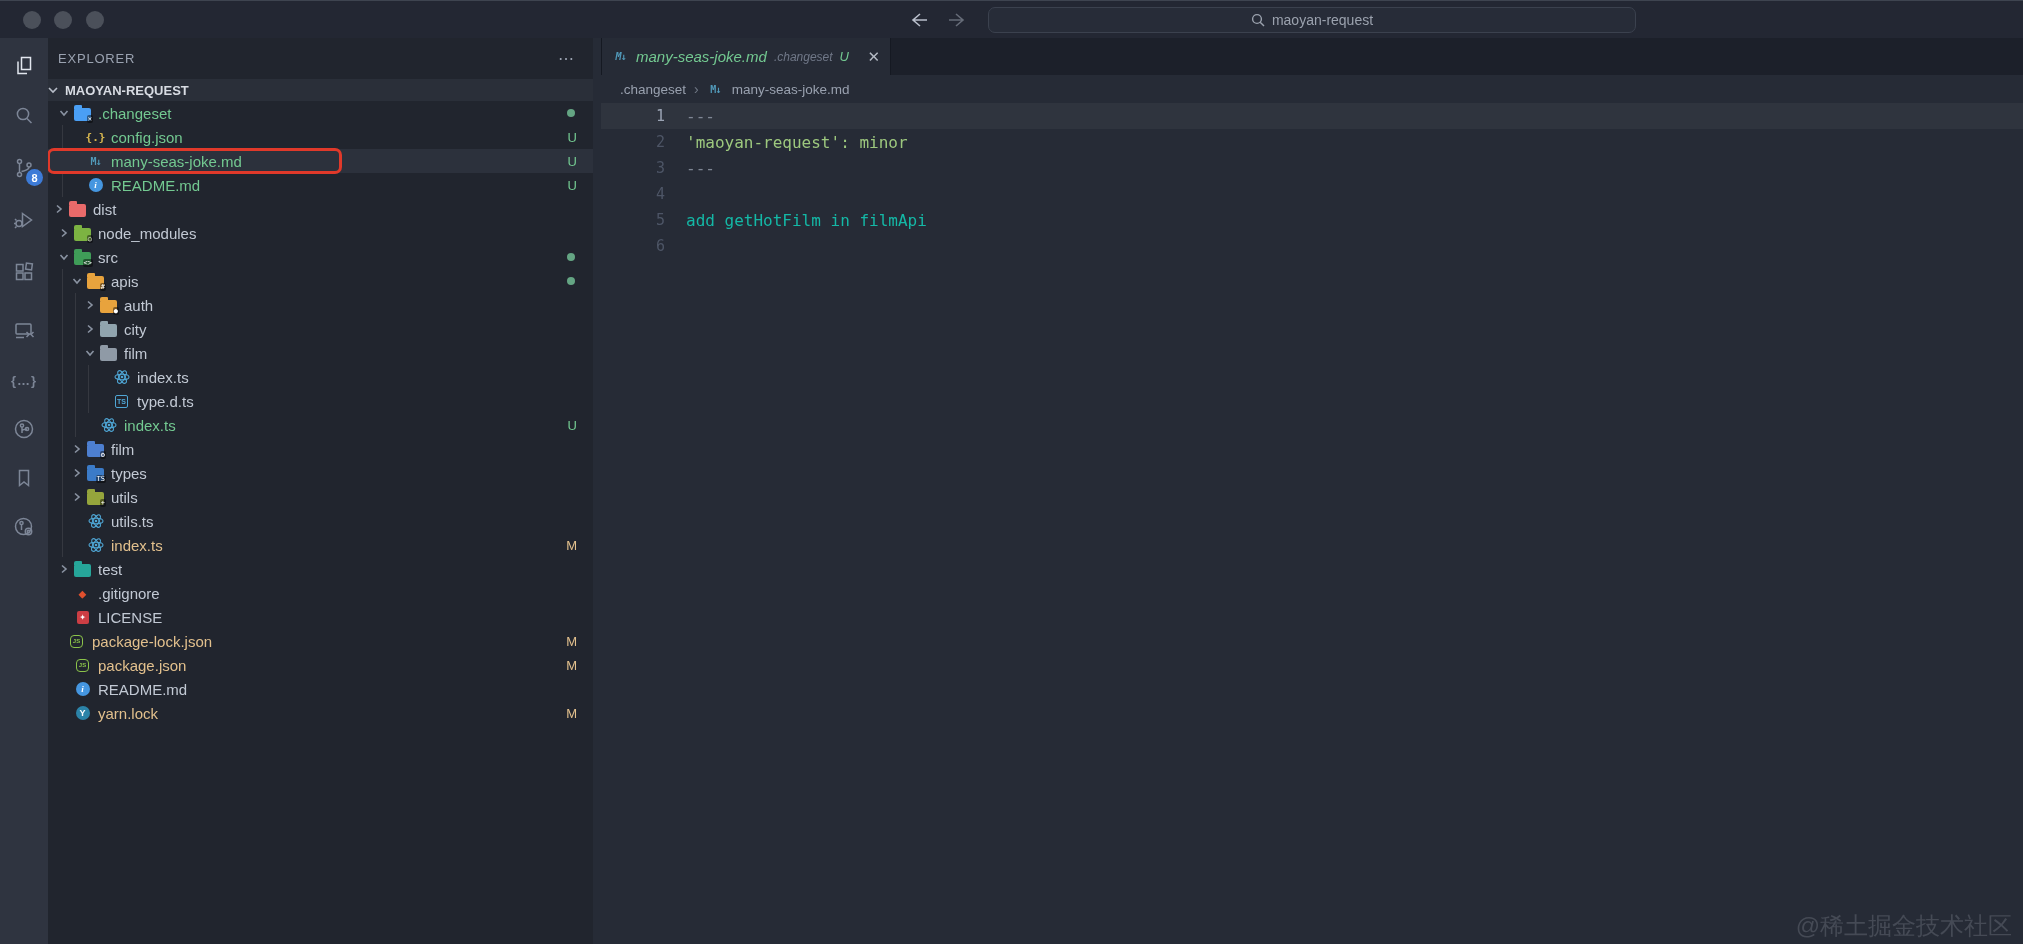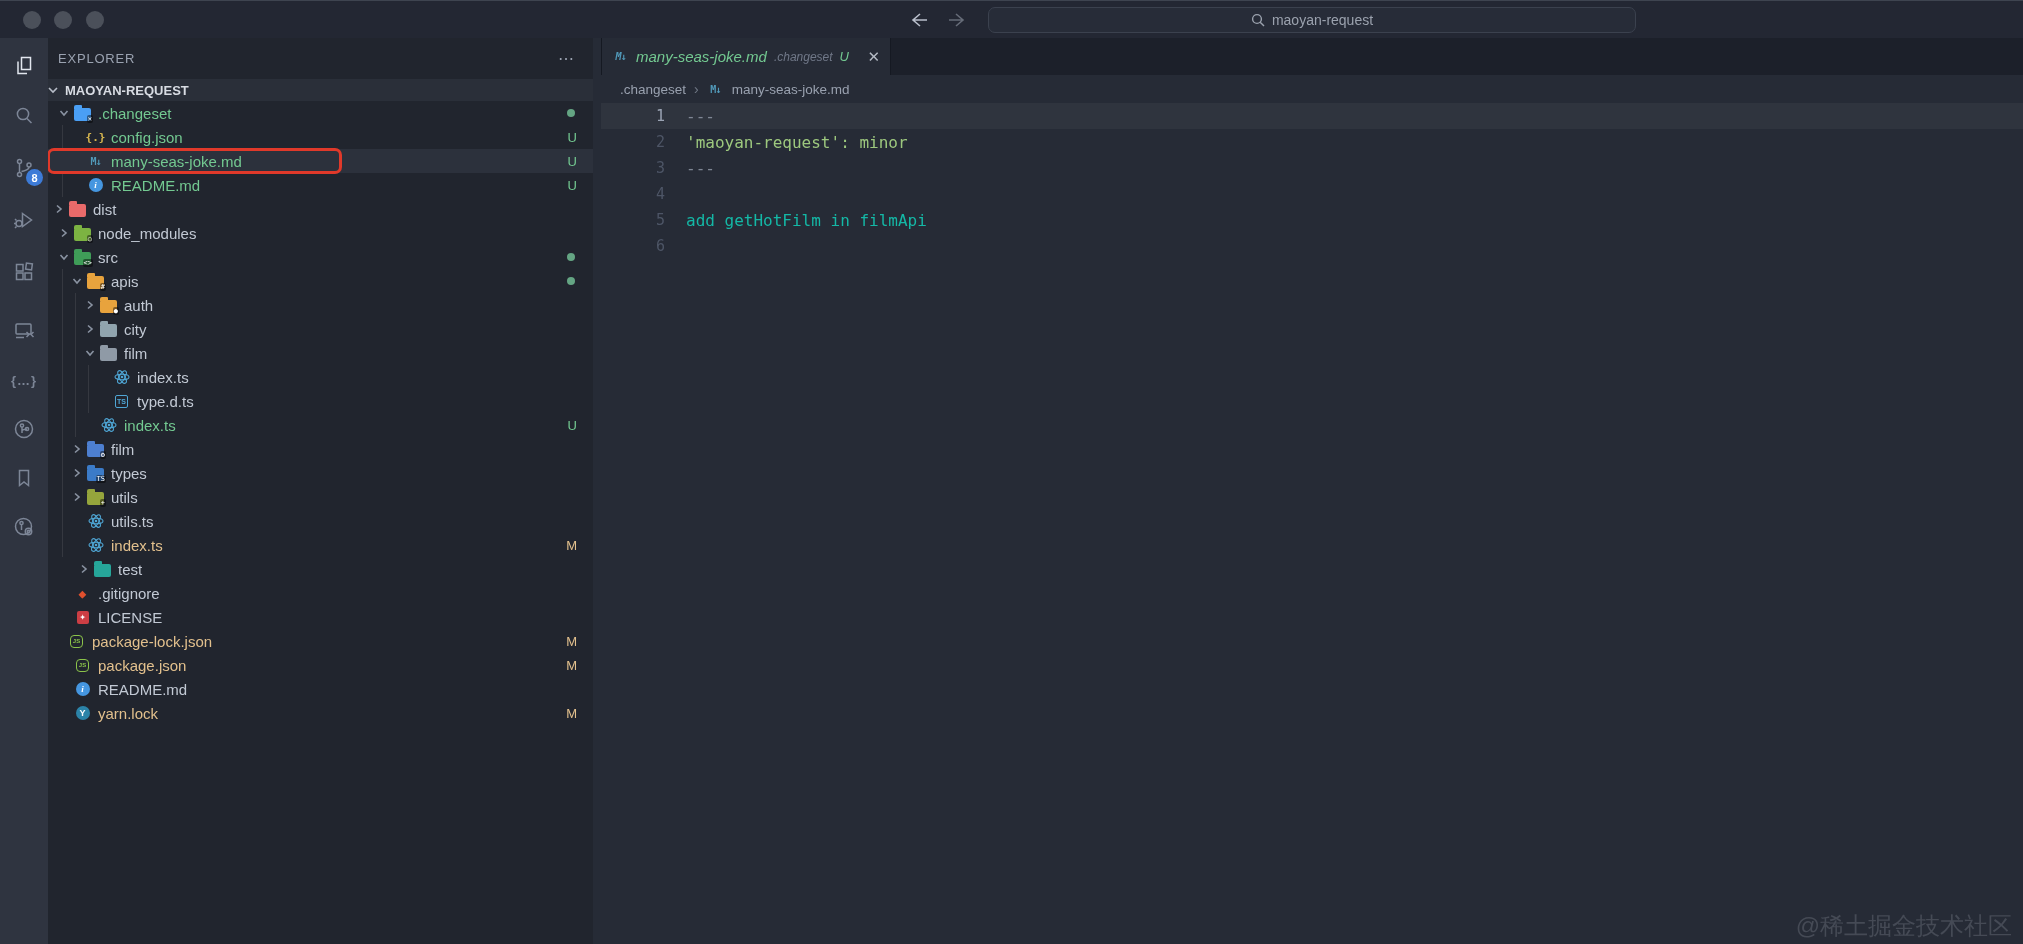--- a/index.html
+++ b/index.html
@@ -462,21 +462,21 @@
               <circle cx="8" cy="8" r="1.3" fill="#4fa6d5" stroke="none"></circle>
               <ellipse cx="8" cy="8" rx="7" ry="2.8"></ellipse>
               <ellipse cx="8" cy="8" rx="7" ry="2.8" transform="rotate(60 8 8)"></ellipse>
               <ellipse cx="8" cy="8" rx="7" ry="2.8" transform="rotate(120 8 8)"></ellipse>
             </svg>
           </span>
         </span>
         <span class="lbl mod">index.ts</span>
         <span class="glet gm">M</span>
       </div>
-      <div class="row" style="padding-left: 14px; margin-left: 20px;">
+      <div class="row" style="padding-left: 14px;">
         <span class="tw">
           <svg width="14" height="14" viewBox="0 0 14 14">
             <path d="M5 3.5 l4 3.5 -4 3.5"></path>
           </svg>
         </span>
         <span style="display:flex">
           <span class="fi">
             <span class="fold c-test" style="width:17px"></span>
           </span>
         </span>

